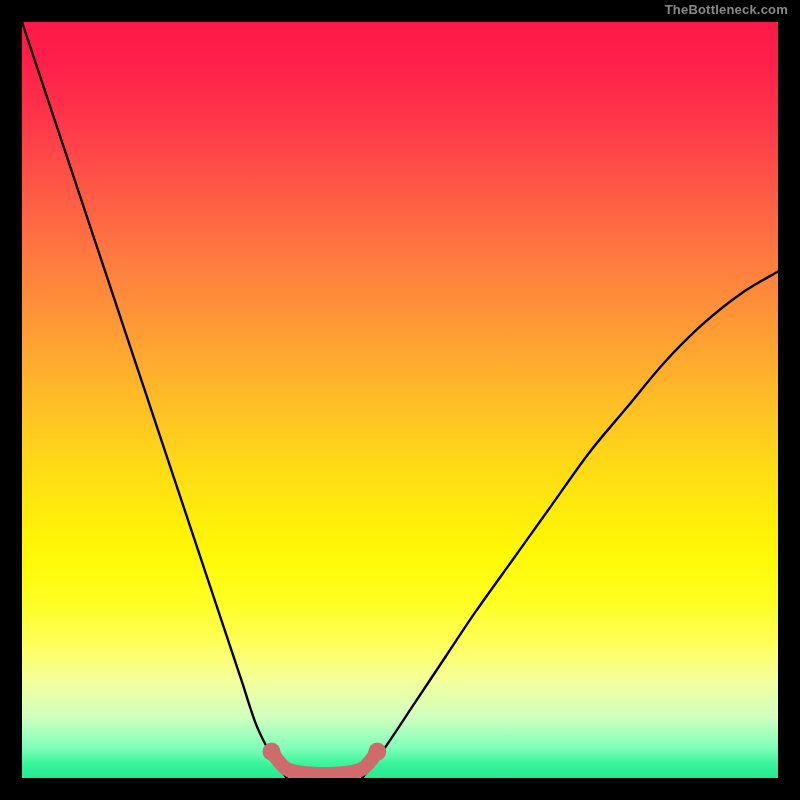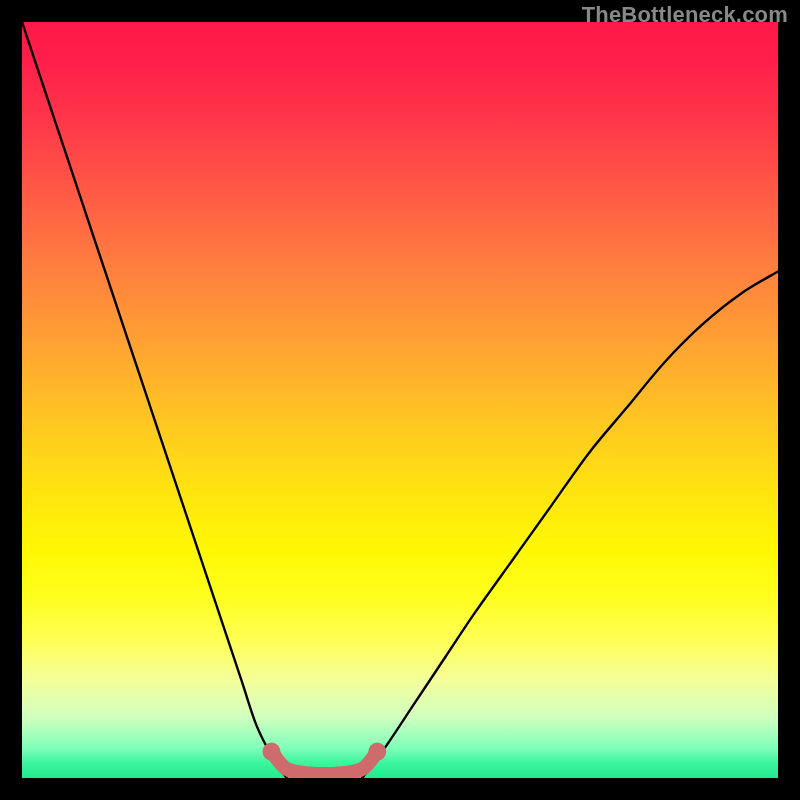--- a/index.html
+++ b/index.html
@@ -54,21 +54,21 @@
     left: 0;
     top: 0;
     width: 100%;
     height: 100%;
   }
   .watermark {
     position: absolute;
     top: 2px;
     right: 12px;
     font-family: Arial, Helvetica, sans-serif;
-    font-size: 22px;
+    font-size: 13px;
     font-weight: 600;
     color: #888;
     letter-spacing: 0.2px;
   }
 </style>
 </head>
 <body>
 
 <div class="chart-container">
   <div class="plot-area">

